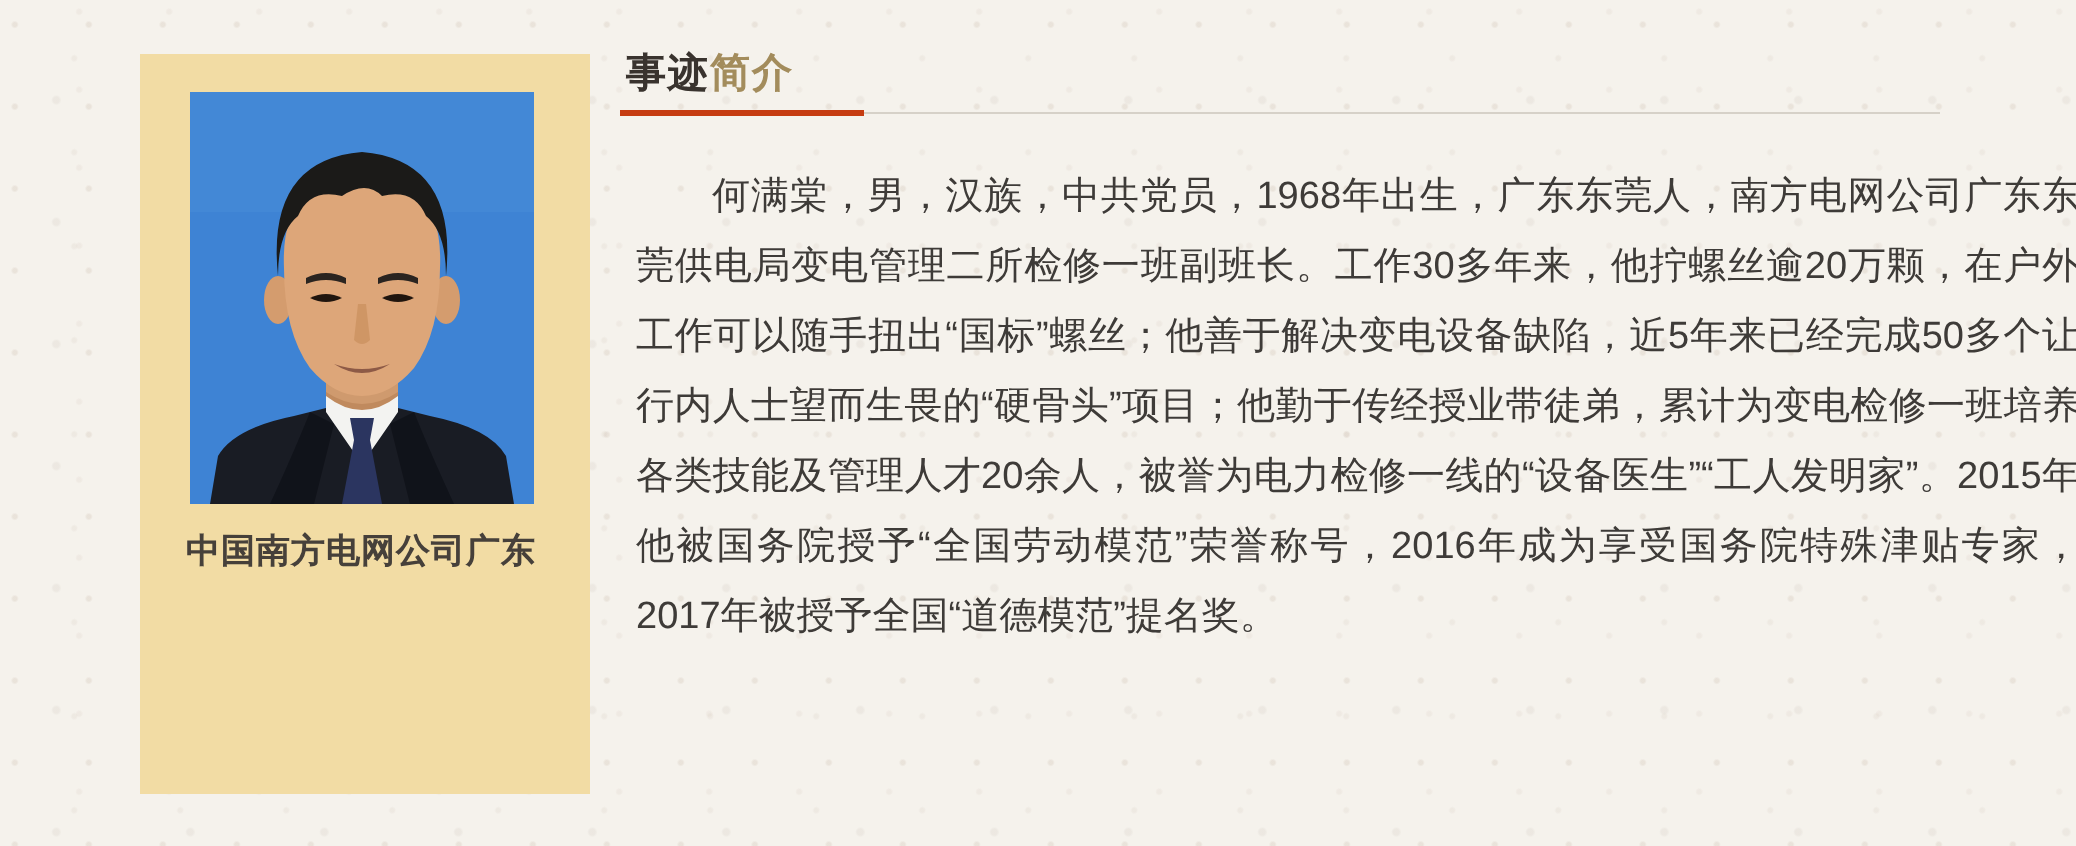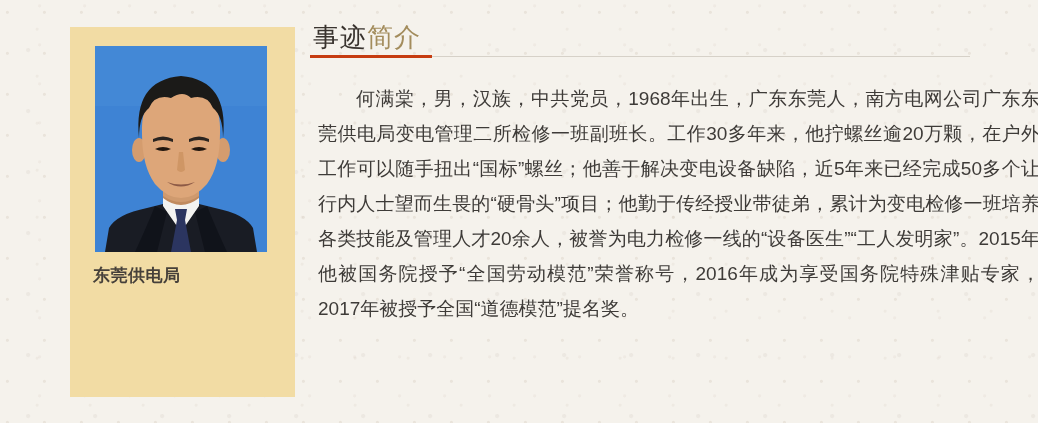--- a/index.html
+++ b/index.html
@@ -28,21 +28,21 @@
   .card-caption{
     position:absolute;left:23px;top:234px;width:186px;
     font-size:17px;font-weight:bold;color:#46403a;
     line-height:29px;letter-spacing:.5px;
   }
   .caption-line{white-space:nowrap;}
 
   
   .section-header{
     position:absolute;left:313px;top:21px;height:32px;
-    font-size:26px;font-weight:normal;letter-spacing:1px;line-height:32px;
+    font-size:20px;font-weight:bold;letter-spacing:1px;line-height:32px;
     white-space:nowrap;
   }
   .heading-primary{color:#39332e;}
   .heading-secondary{color:#a38c5c;}
 
   .header-rule{
     position:absolute;left:310px;top:55px;width:660px;height:3px;
   }
   .header-rule .rule-gray{
     position:absolute;left:0;right:0;top:1px;height:1px;background:#d6d1c8;
@@ -92,21 +92,21 @@
 
       <path d="M60 103 Q68 99 76 103 Q68 107 60 103 Z" fill="#20150e"></path>
       <path d="M96 103 Q104 99 112 103 Q104 107 96 103 Z" fill="#20150e"></path>
 
       <path d="M84 106 L82 124 Q86 128 90 124 L88 106 Z" fill="#cf9665"></path>
 
       <path d="M72 136 Q86 141 100 136 Q86 145 72 136 Z" fill="#8d5a46"></path>
     </svg>
   </div>
   <div class="card-caption">
-    <div class="caption-line">东莞供电局</div>
+    <div class="caption-line">中国南方电网公司广东</div>
   </div>
 </div>
 
 <h2 class="section-header" style="margin:0;">
   <span class="heading-primary">事迹</span><span class="heading-secondary">简介</span>
 </h2>
 
 <div class="header-rule">
   <div class="rule-gray"></div>
   <div class="rule-red"></div>

